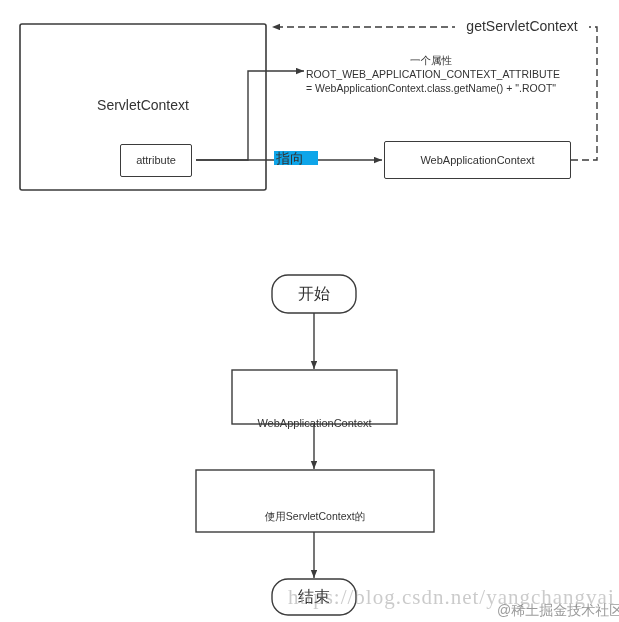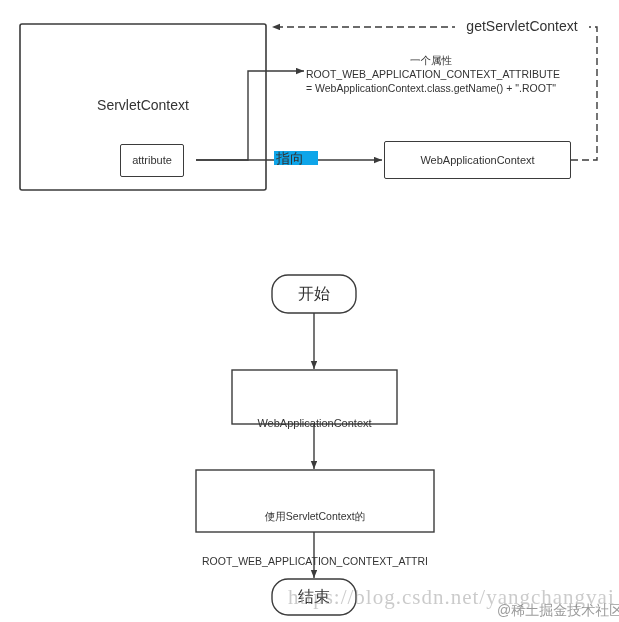--- a/index.html
+++ b/index.html
@@ -96,39 +96,38 @@
 
   <rect x="196" y="470" width="238" height="62" fill="#ffffff" stroke="#3b3b3b" stroke-width="1.4"></rect>
 
   <line x1="314" y1="532" x2="314" y2="578" stroke="#3b3b3b" stroke-width="1.4" marker-end="url(#arrow)"></line>
 
   <rect x="272" y="579" width="84" height="36" rx="16" fill="#ffffff" stroke="#3b3b3b" stroke-width="1.4"></rect>
 </svg>
 
 <div class="lbl" style="left:20px; top:98px; width:246px;">ServletContext</div>
 
-<div class="box" style="left:120px; top:144px; width:64px; height:33px;">attribute</div>
+<div class="box" style="left:120px; top:144px; width:72px; height:33px;">attribute</div>
 
 <div class="note" style="left:410px; top:53px;">一个属性</div>
 <div class="note" style="left:306px; top:67px;">ROOT_WEB_APPLICATION_CONTEXT_ATTRIBUTE</div>
 <div class="note" style="left:306px; top:81px;">= WebApplicationContext.class.getName() + ".ROOT"</div>
 
 <div class="lbl" style="left:274px; top:151px; width:40px; text-align:left; background:#0ea5e9; padding:0 2px;">指向</div>
 
 <div class="lbl" style="left:455px; top:19px; width:130px; background:#ffffff; padding:0 2px;">getServletContext</div>
 
 <div class="box" style="left:384px; top:141px; width:187px; height:38px;">WebApplicationContext</div>
 
 <div class="lbl" style="left:272px; top:287px; width:84px; font-size:16px;">开始</div>
 
 <div style="position:absolute; left:232px; top:381px; width:165px; text-align:center; font-size:11px; line-height:17px; color:#333333; white-space:pre;">
   <div>WebApplicationContext</div>
 </div>
 
 <div style="position:absolute; left:196px; top:479px; width:238px; text-align:center; font-size:10.5px; line-height:15px; color:#333333; white-space:pre;">
   <div>使用ServletContext的</div>
-  <div>ROOT_WEB_APPLICATION_CONTEXT_ATTRI</div>
 </div>
 
 <div class="lbl" style="left:272px; top:590px; width:84px; font-size:16px;">结束</div>
 
 <div class="watermark" style="left:288px; top:585px;">https://blog.csdn.net/yangchangvai</div>
 <div class="wm-credit" style="left:497px; top:602px;">@稀土掘金技术社区</div>
 
 </body></html>

